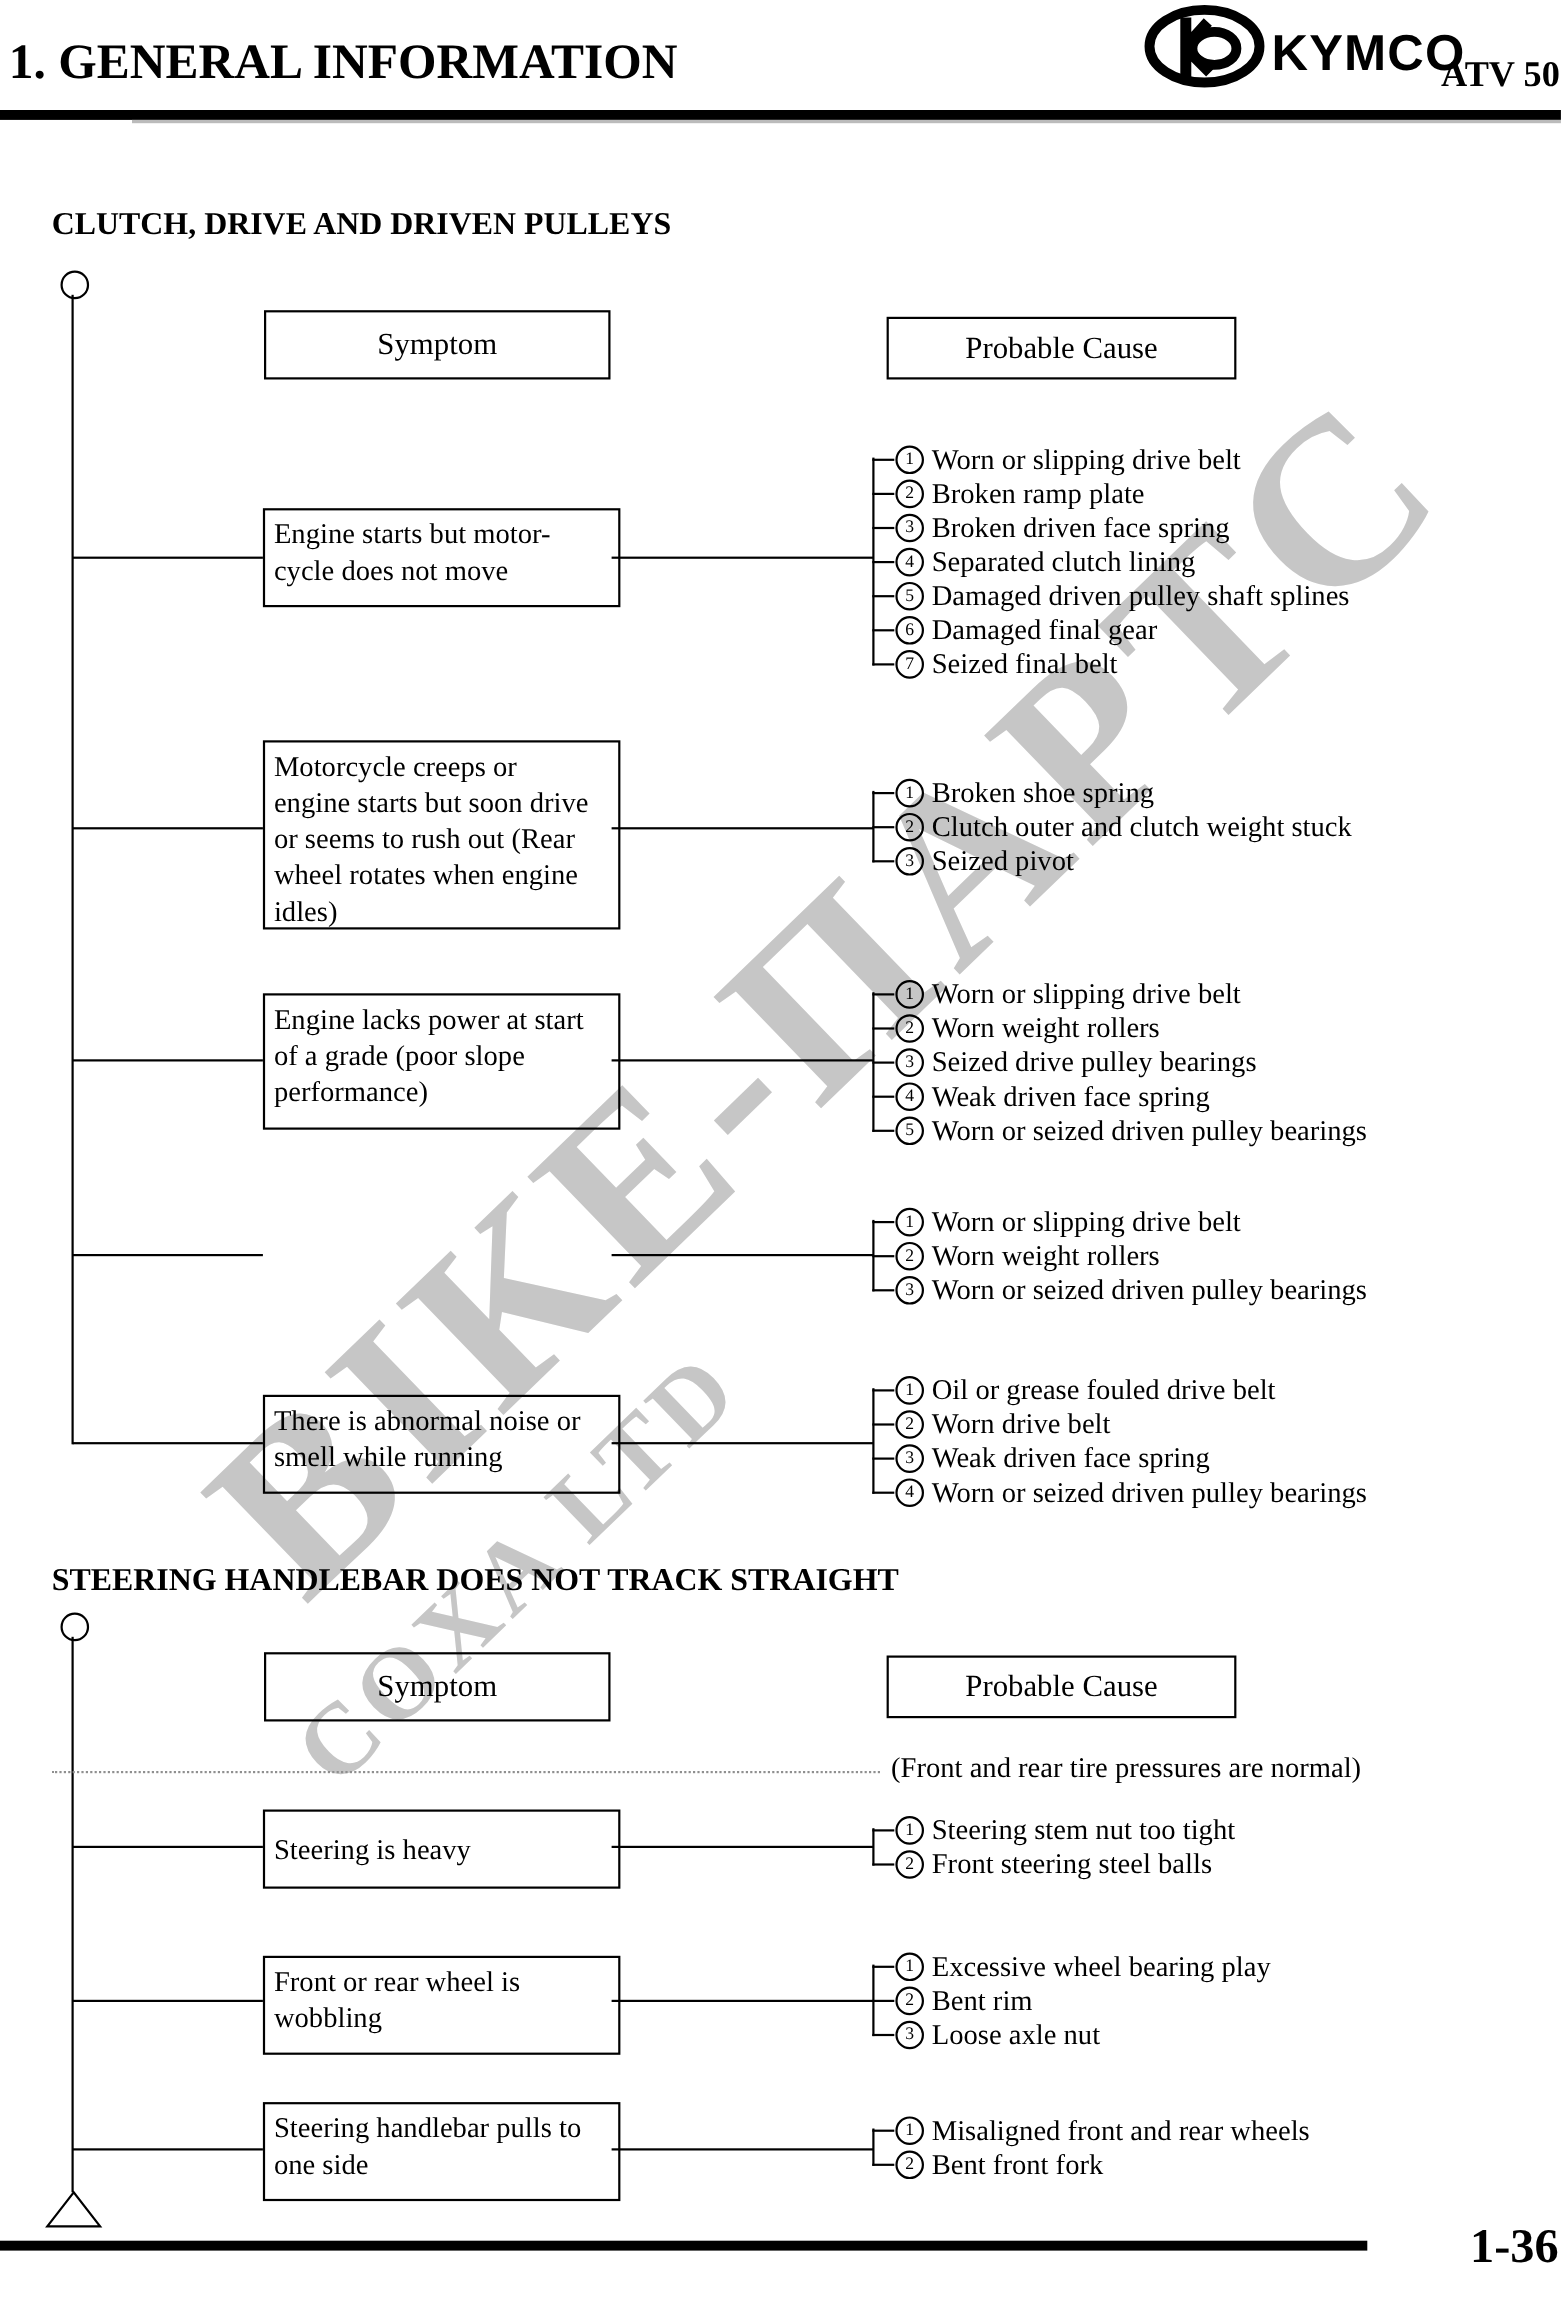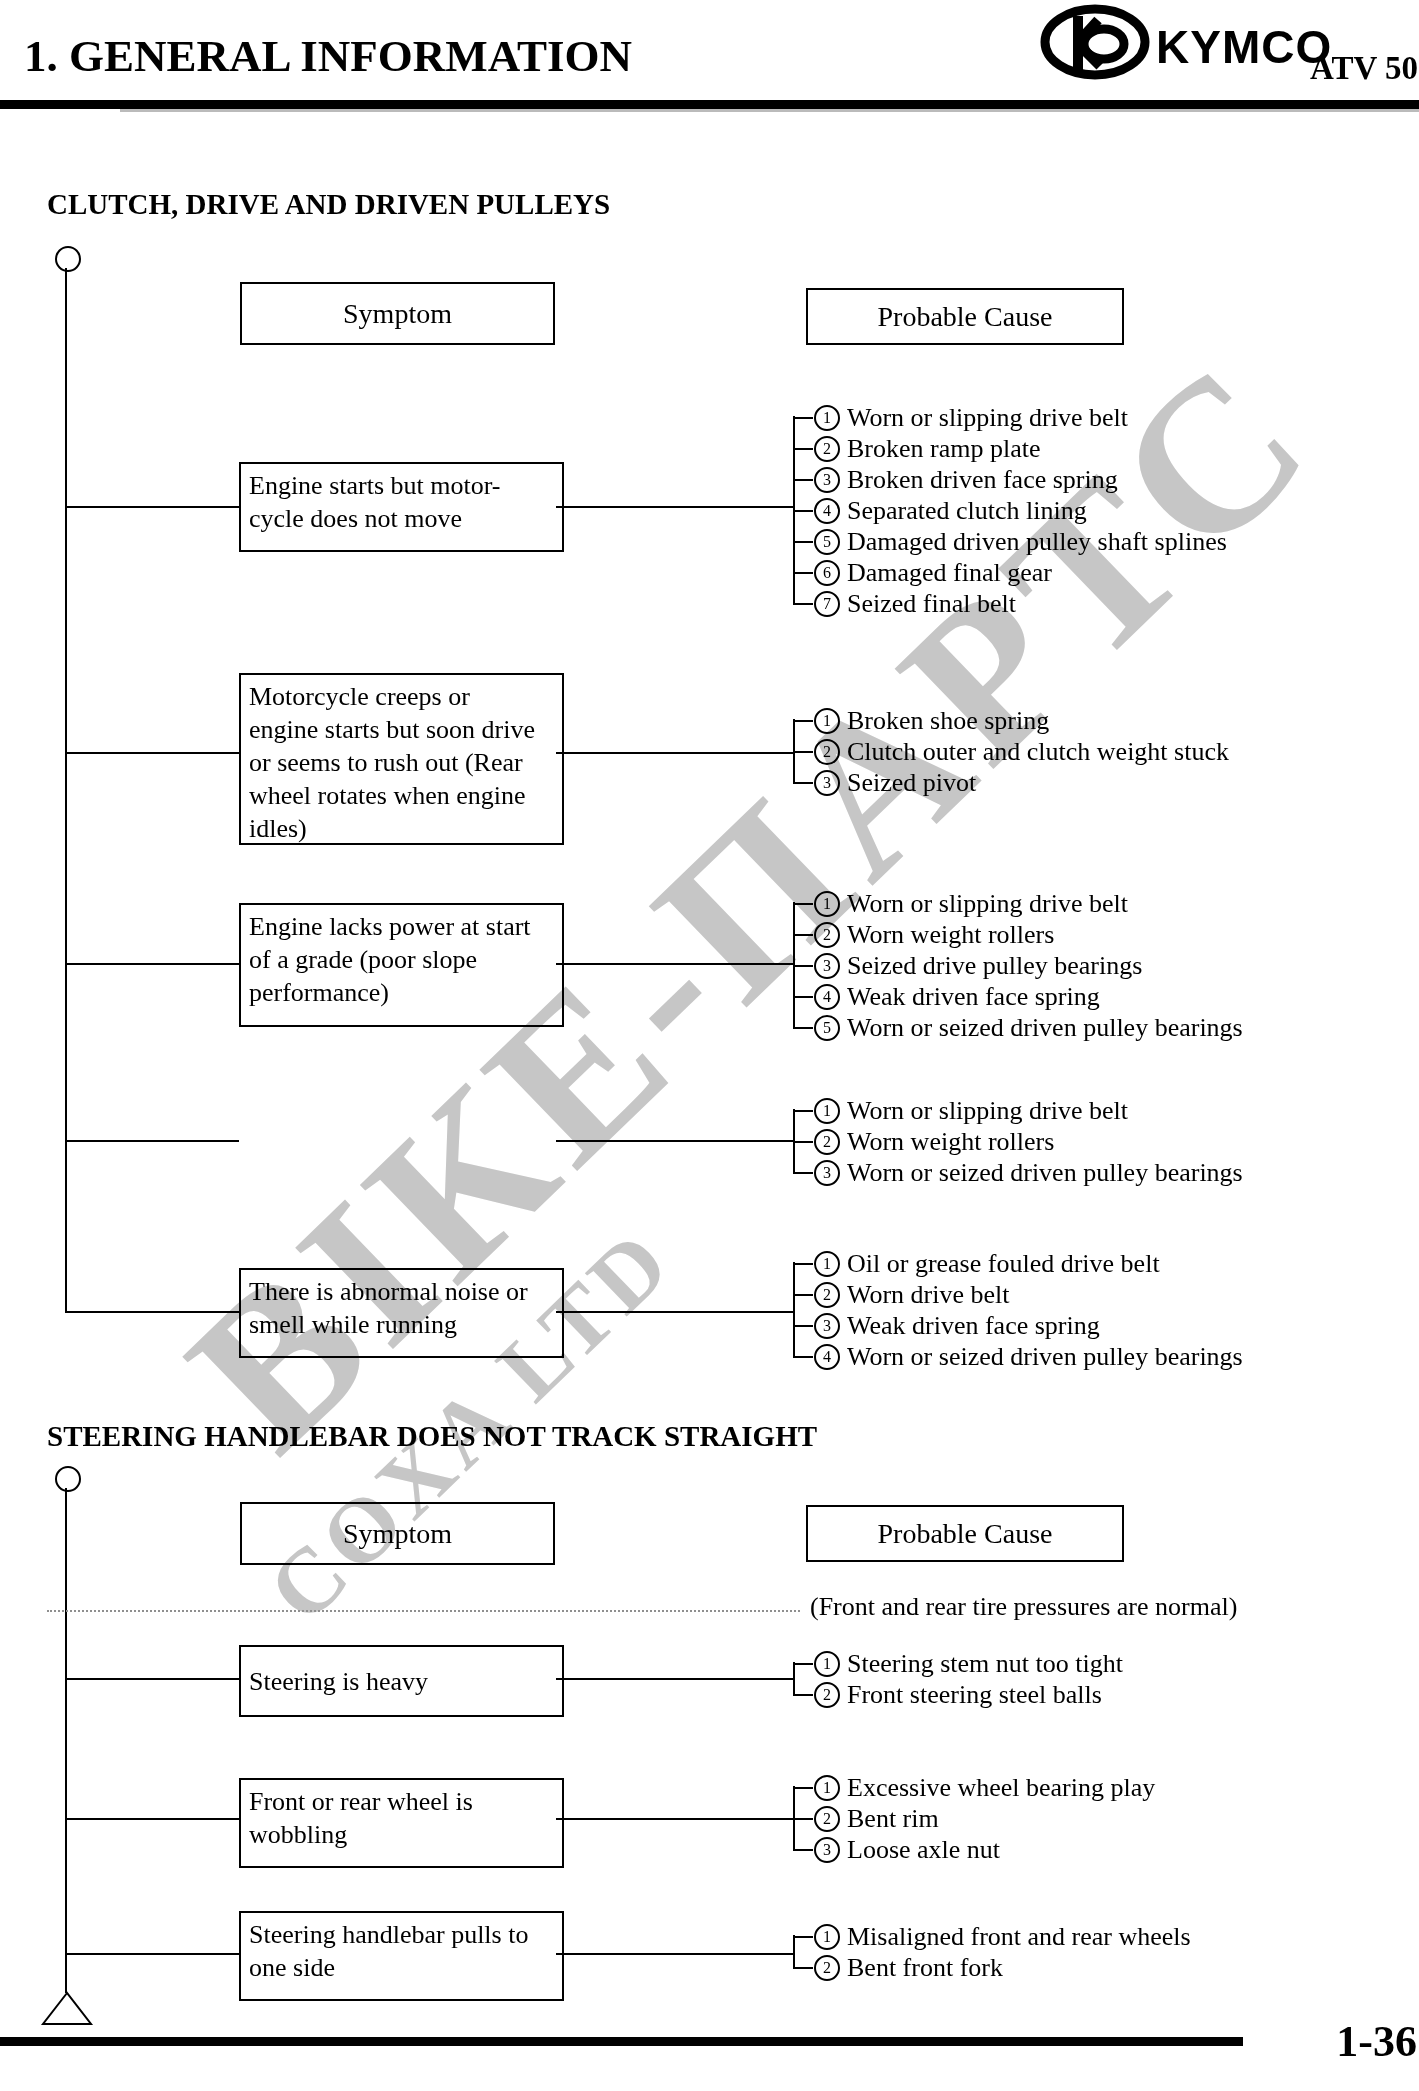--- a/index.html
+++ b/index.html
@@ -10,21 +10,21 @@
   }
   
   .wm{position:absolute;color:#c6c6c6;font-weight:bold;white-space:nowrap;
       font-family:"Liberation Serif","DejaVu Serif",serif;z-index:0;text-align:center;}
   .wm-primary{font-size:215px;letter-spacing:10px;width:1800px;left:-150px;top:780px;
       transform:rotate(-44deg);}
   .wm-secondary{font-size:92px;letter-spacing:6px;width:830px;left:55px;top:1372px;
       transform:rotate(-44deg);}
   
   .chapter-title{position:absolute;left:8px;top:30px;font-size:45px;font-weight:bold;
-      letter-spacing:0px;z-index:2;margin-left:16px;}
+      letter-spacing:0px;z-index:2;}
   .top-rule{position:absolute;left:0;top:100px;width:1419px;height:9px;background:#000;z-index:2;}
   .top-rule-shadow{position:absolute;left:120px;top:109px;width:1299px;height:3px;background:#bbb;z-index:2;}
   .brand-wrap{position:absolute;left:1040px;top:4px;z-index:2;display:flex;align-items:center;}
   .brand-text{font-family:"Liberation Sans","DejaVu Sans",sans-serif;font-weight:900;
       font-size:46px;letter-spacing:1px;margin-left:6px;}
   .model-text{position:absolute;left:1230px;top:50px;width:188px;text-align:right;
       font-size:33px;font-weight:bold;z-index:2;}
   
   .section-title{position:absolute;left:47px;font-size:29px;font-weight:bold;z-index:2;white-space:nowrap;}
   

